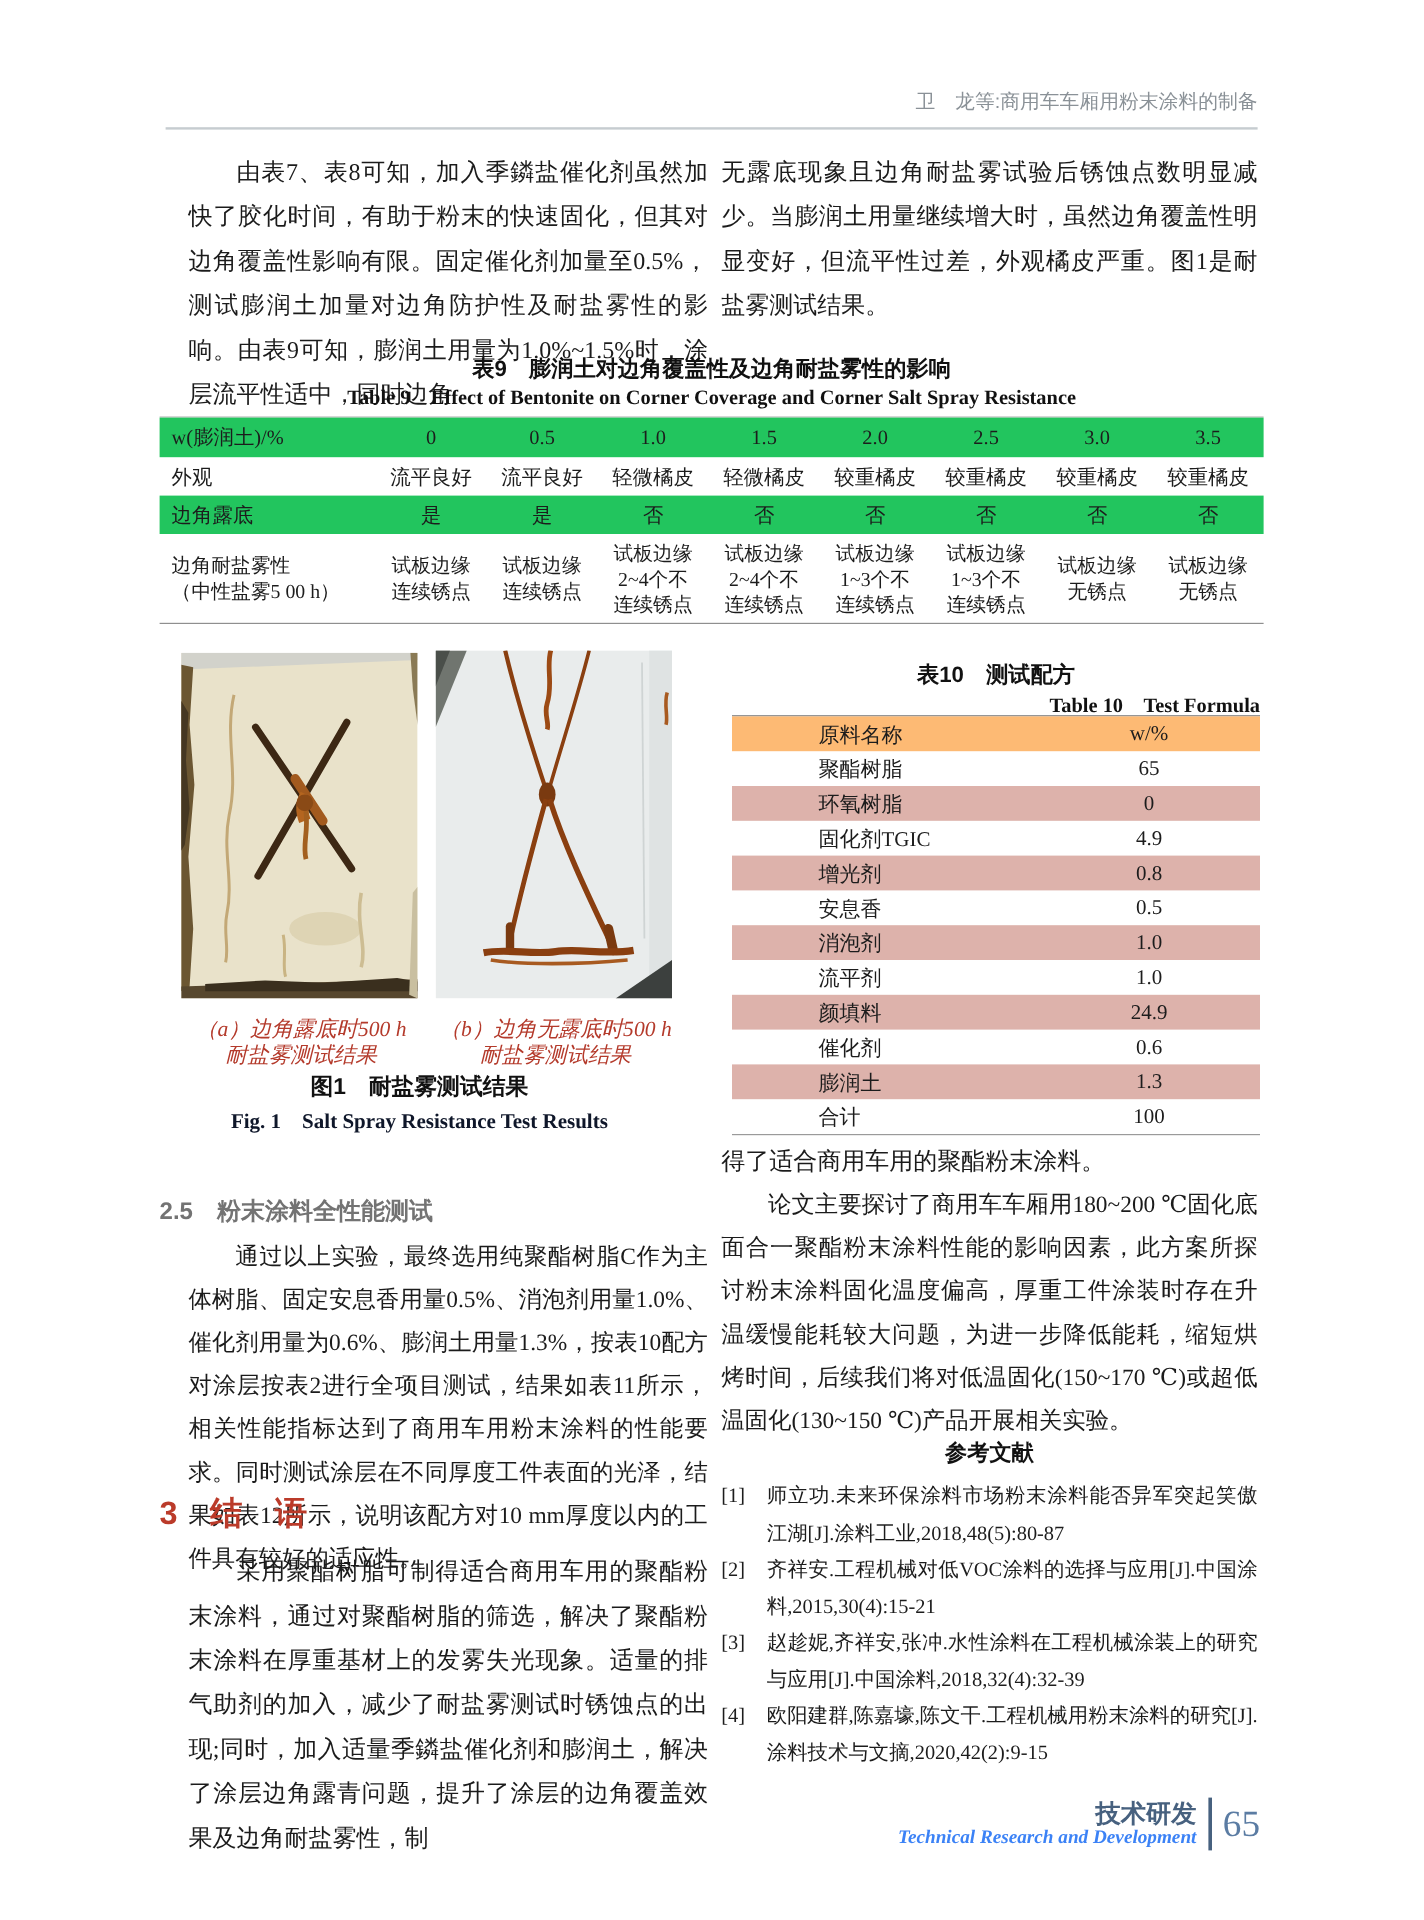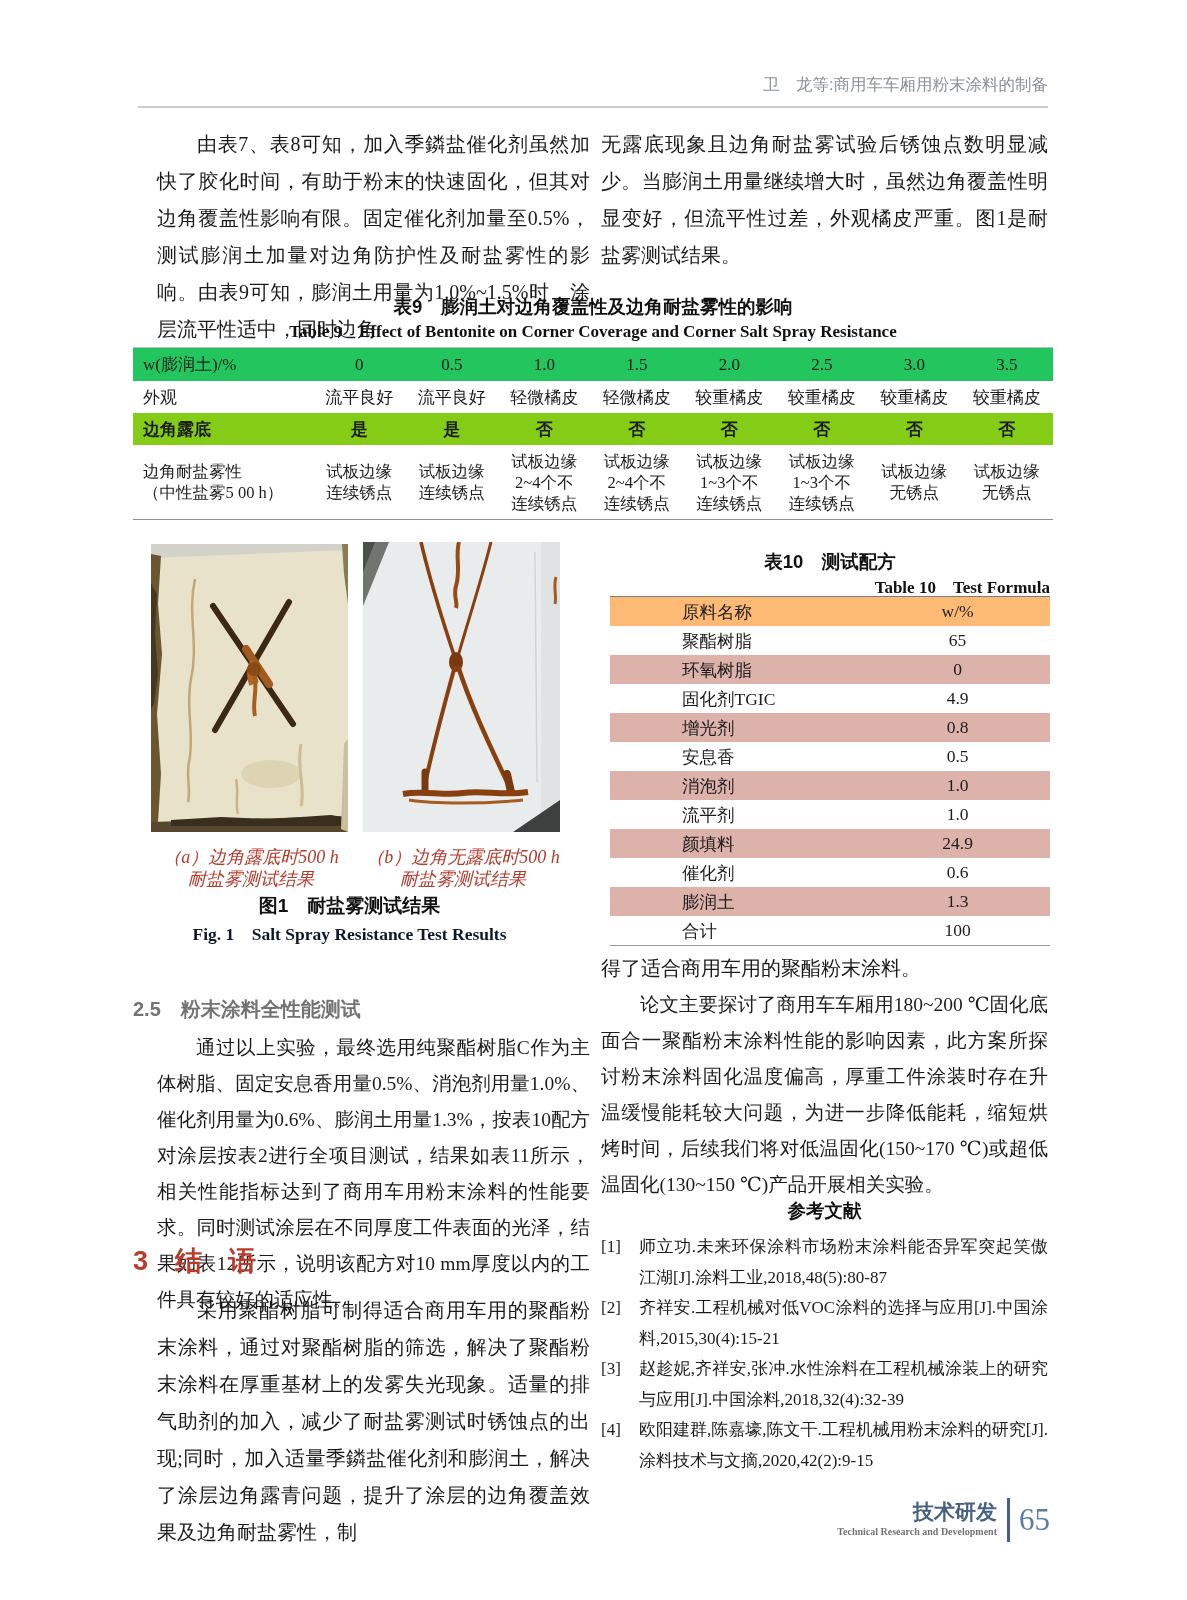--- a/index.html
+++ b/index.html
@@ -25,21 +25,21 @@
   .t9{position:absolute;left:133px;top:347px;width:920px;border-top:1.5px solid #bcbcbc;border-bottom:1.5px solid #8f8f8f;}
   .t9-row{display:grid;grid-template-columns:180px repeat(8,1fr);}
   .t9-cell{display:flex;align-items:center;justify-content:center;font-size:17px;line-height:21px;
     text-align:center;white-space:pre-line;padding:1px 2px;}
   .t9-cell.label{justify-content:flex-start;text-align:left;padding-left:10px;}
   .t9-head .t9-cell{height:31px;}
   .t9 .r0 .t9-cell{height:30px;}
   .t9 .r1 .t9-cell{height:30px;}
   .t9 .r2 .t9-cell{height:72px;font-size:16.5px;}
   .t9-head{background:#22c55e;}
-  .t9 .r1{background:#84cc16;font-weight:bold;}
+  .t9 .r1{background:#22c55e;}
   
   .t10{position:absolute;left:610px;top:596px;width:440px;border-top:1.5px solid #7d7d7d;border-bottom:1.5px solid #9a9a9a;}
   .t10-row{display:grid;grid-template-columns:58% 42%;}
   .t10-cell{display:flex;align-items:center;font-size:17.5px;height:29px;}
   .t10-cell.name{padding-left:72px;}
   .t10-cell.val{justify-content:center;}
   .t10-head{background:#fdba74;}
   .t10-row.alt{background:#ddb2ab;}
   
   .photo{position:absolute;display:block;}
@@ -57,21 +57,21 @@
   
   .ref-head{position:absolute;left:601px;top:1198px;width:447px;text-align:center;
     font-family:"Liberation Sans","DejaVu Sans",sans-serif;font-weight:bold;font-size:18.5px;color:#111;}
   .refs{position:absolute;left:601px;top:1232px;width:447px;}
   .ref-item{display:grid;grid-template-columns:38px 1fr;font-size:17px;line-height:30.5px;text-align:justify;}
   .ref-num{padding-top:0;}
   
   .footer{position:absolute;top:1498px;left:650px;width:400px;display:flex;justify-content:flex-end;align-items:center;}
   .footer-text{text-align:right;color:#47617f;}
   .footer-zh{font-family:"Liberation Sans","DejaVu Sans",sans-serif;font-weight:bold;font-size:21px;line-height:24px;}
-  .footer-en{font-family:"Liberation Serif","DejaVu Serif",serif;font-weight:bold;font-size:10px;line-height:16px;color:#737373;}
+  .footer-en{font-family:"Liberation Serif","DejaVu Serif",serif;font-weight:bold;font-size:16px;line-height:16px;color:#3b82f6;font-style:italic;}
   .footer-bar{width:3px;height:44px;background:#47617f;margin:0 9px 0 10px;}
   .footer-page{font-family:"Liberation Serif","DejaVu Serif",serif;font-size:31px;color:#5b7ca3;}
 </style>
 </head>
 <body>
 
 <div class="page">
 
   <div class="running-head">卫　龙等:商用车车厢用粉末涂料的制备</div>
   <div class="head-rule"></div>

